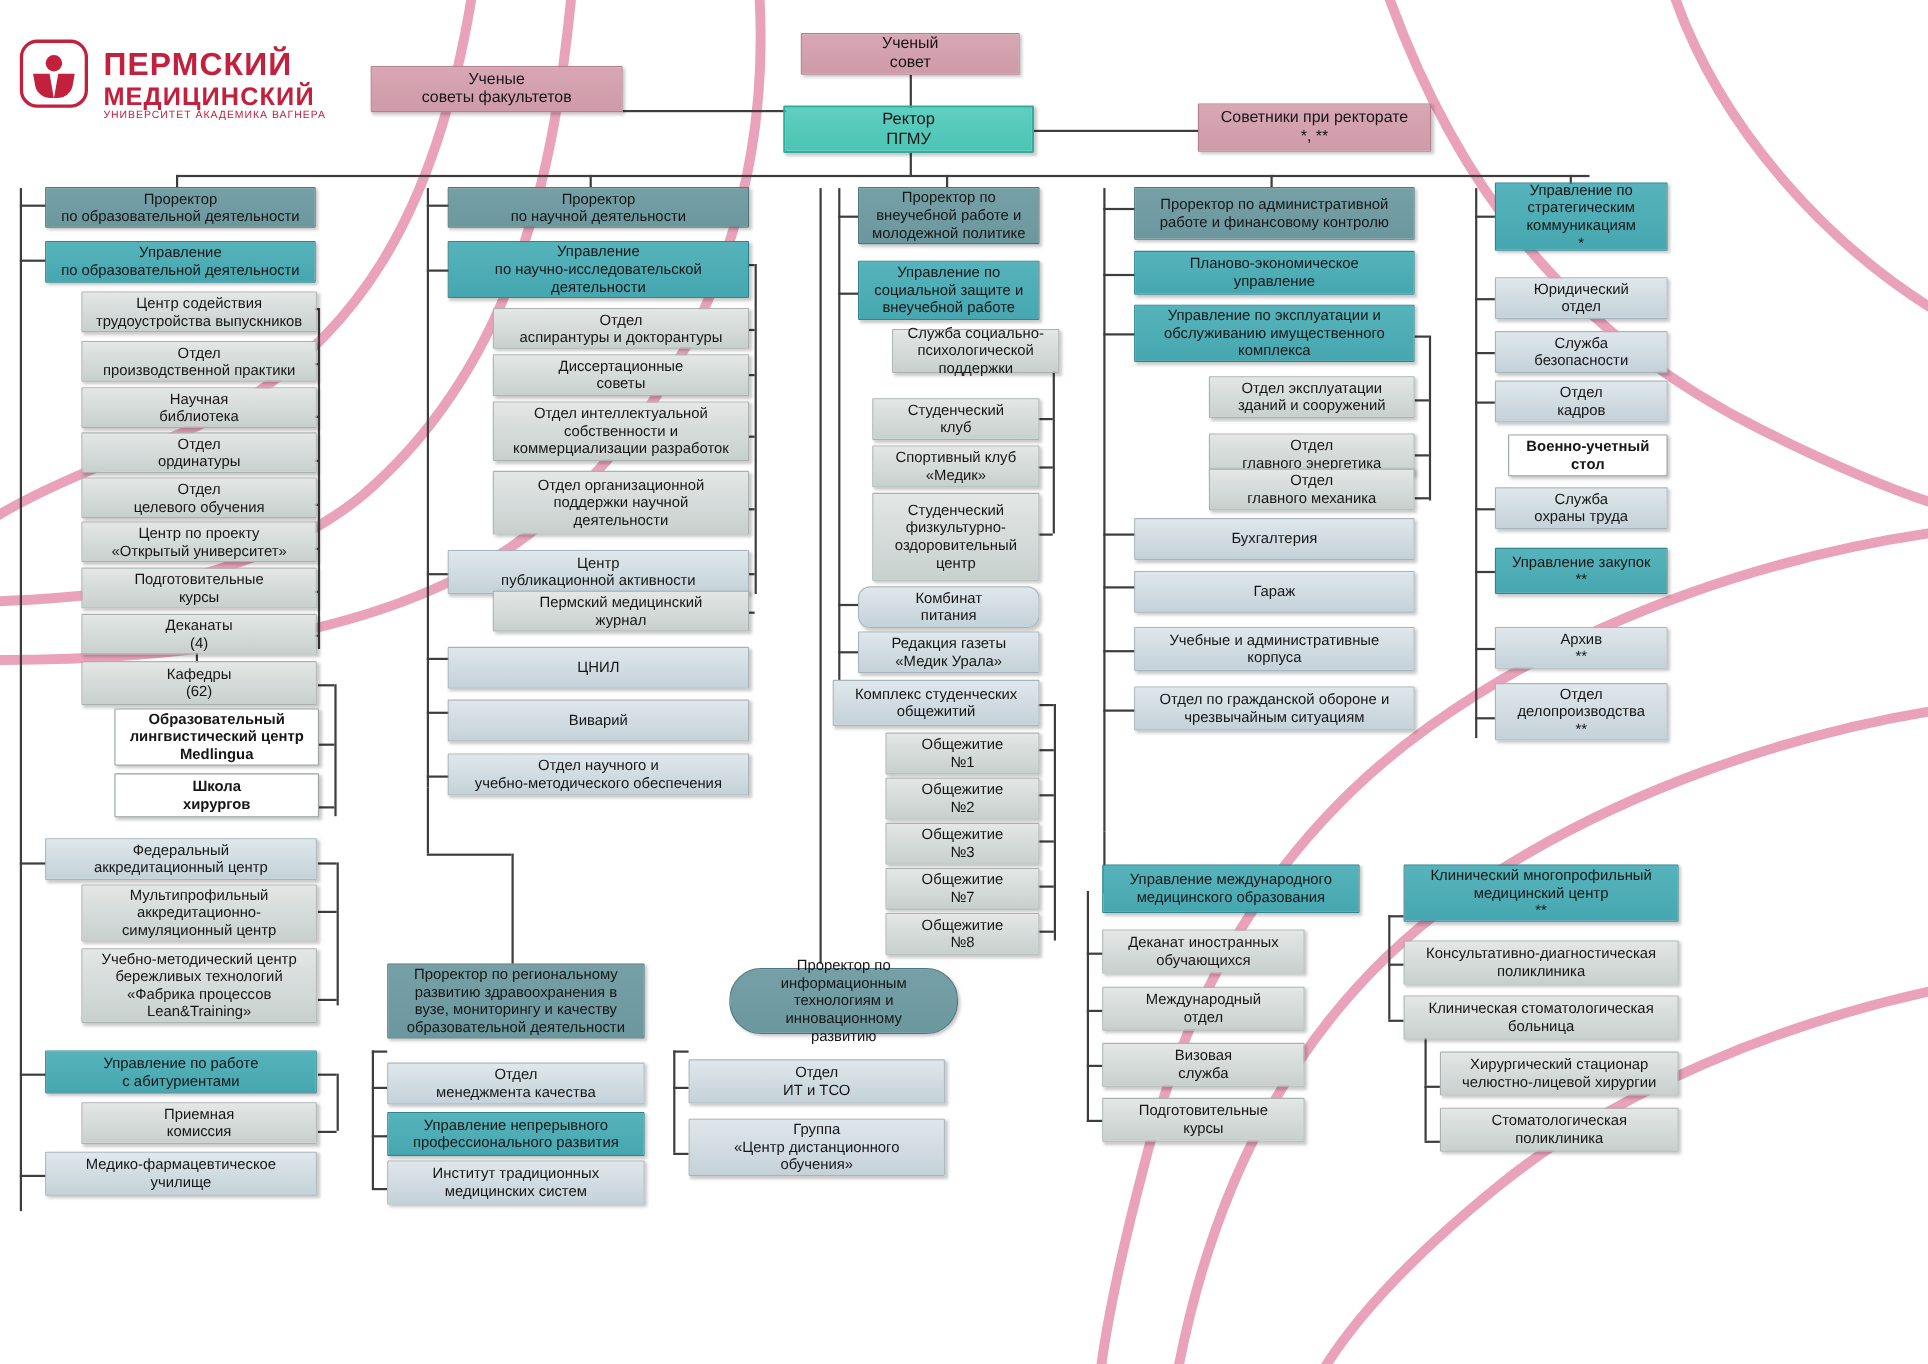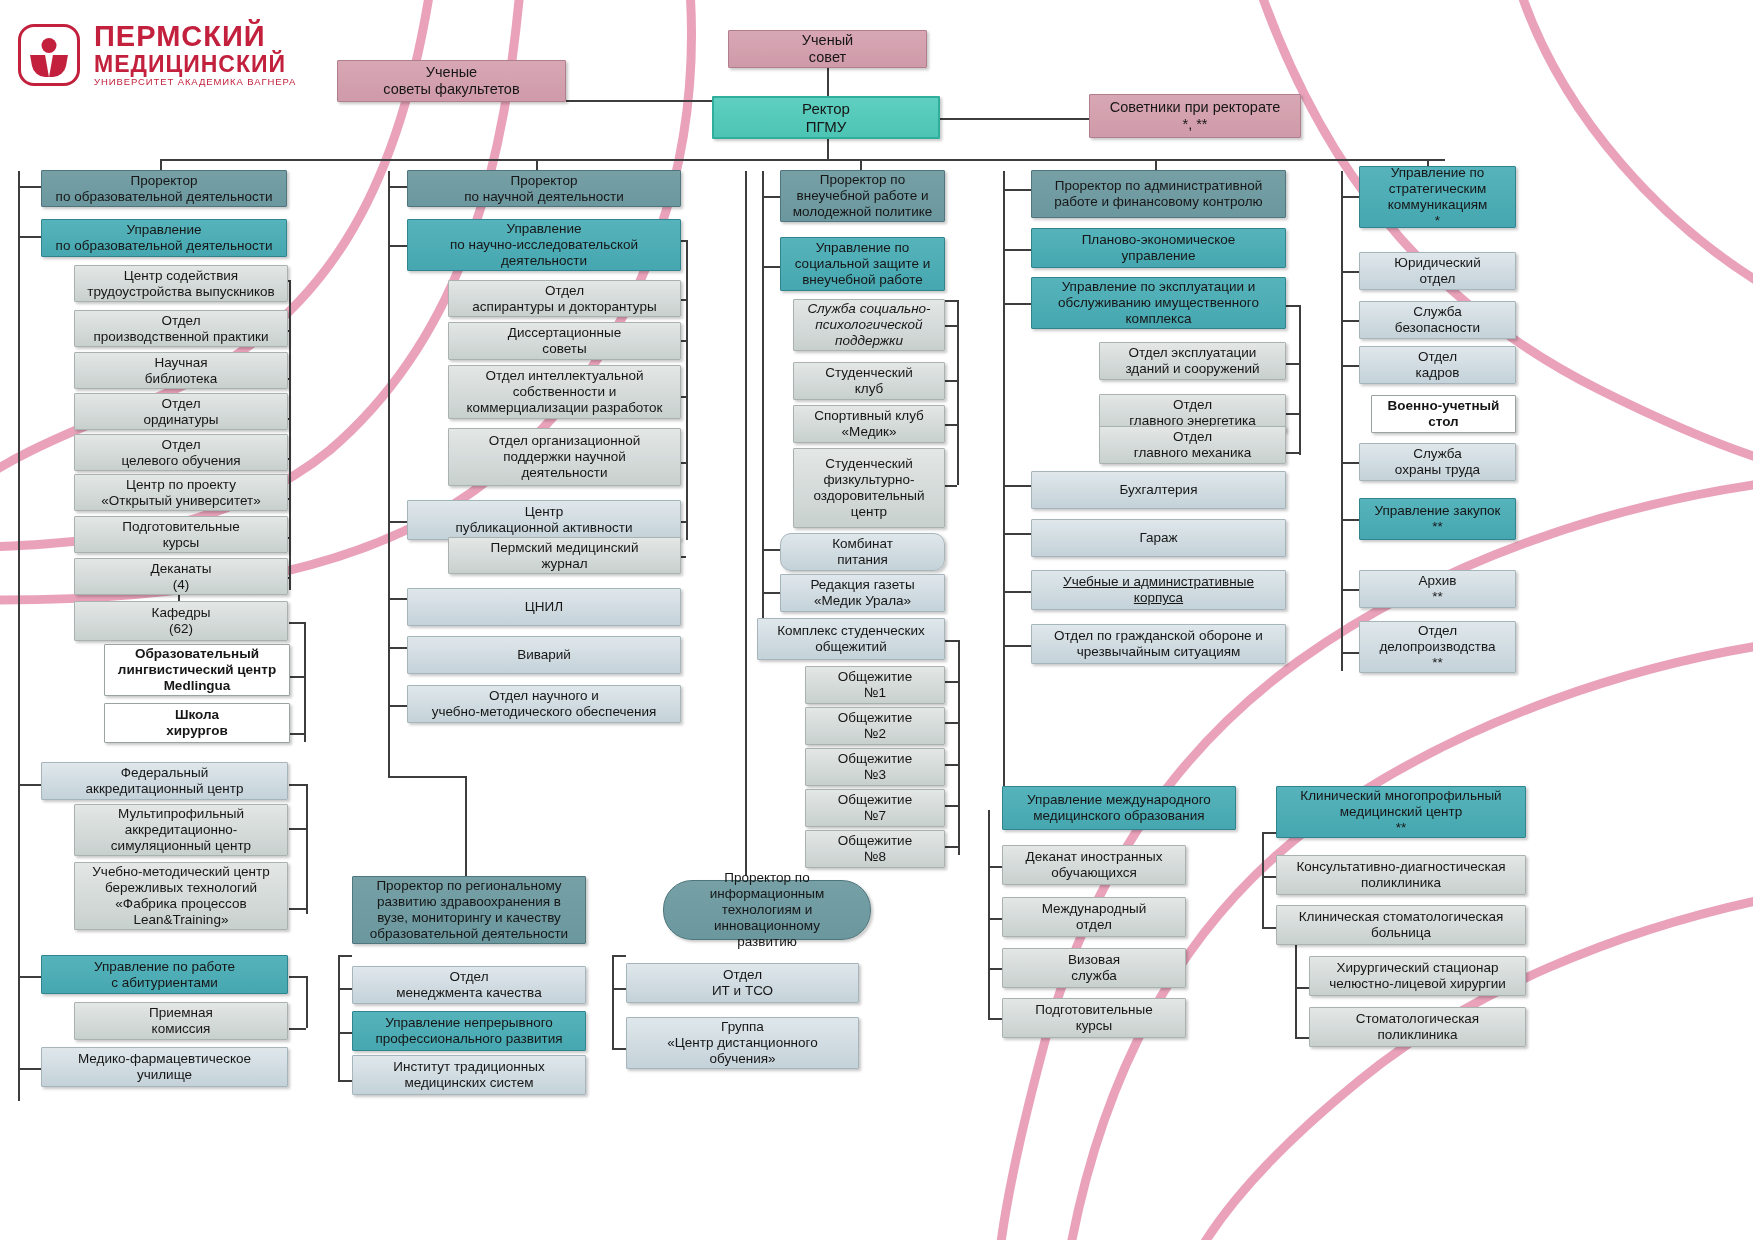--- a/index.html
+++ b/index.html
@@ -73,21 +73,21 @@
   .ln{position:absolute;background:#3d3d3d;z-index:3;}
   .ln.h{height:2px;}
   .ln.v{width:2px;}
 
   
   #logo{position:absolute;left:18px;top:22px;z-index:8;display:flex;align-items:center;gap:14px;}
   #logo .mark{width:62px;height:62px;border:3px solid #c2203c;border-radius:16px;position:relative;box-sizing:border-box;}
   #logo .mark .head{position:absolute;left:50%;top:11px;transform:translateX(-50%);width:15px;height:15px;border-radius:50%;background:#c2203c;}
   #logo .mark .l1{position:absolute;left:11px;top:28px;width:15px;height:22px;background:#c2203c;border-radius:0 0 0 11px;transform:skewX(10deg);}
   #logo .mark .l2{position:absolute;right:11px;top:28px;width:15px;height:22px;background:#c2203c;border-radius:0 0 11px 0;transform:skewX(-10deg);}
-  #logo .words{display:flex;flex-direction:column;}
+  #logo .words{display:flex;flex-direction:column;margin-top:23px;}
   #logo .w1{color:#c2203c;font-size:29px;font-weight:bold;letter-spacing:1px;line-height:1.02;}
   #logo .w2{color:#c2203c;font-size:23px;font-weight:bold;letter-spacing:1px;line-height:1.05;}
   #logo .w3{color:#c2203c;font-size:9.5px;font-weight:normal;letter-spacing:0.9px;line-height:1.3;}
 </style>
 </head>
 <body>
 
 <div id="root">
 
   <svg id="ribbons" viewBox="0 0 1753 1240" preserveAspectRatio="none">
@@ -349,21 +349,21 @@
   <div class="node bluegrey" style="left:626px;top:1017px;width:233px;height:52px;">Группа
 «Центр дистанционного
 обучения»</div>
 
   <div class="node slate" style="left:780px;top:170px;width:165px;height:52px;">Проректор по
 внеучебной работе и
 молодежной политике</div>
   <div class="node teal" style="left:780px;top:237px;width:165px;height:54px;">Управление по
 социальной защите и
 внеучебной работе</div>
-  <div class="node grey" style="left:793px;top:299px;width:152px;height:52px;font-style:italic;">Служба социально-
+  <div class="node grey" style="left:811px;top:299px;width:152px;height:40px;">Служба социально-
 психологической
 поддержки</div>
   <div class="node grey" style="left:793px;top:362px;width:152px;height:38px;">Студенческий
 клуб</div>
   <div class="node grey" style="left:793px;top:405px;width:152px;height:38px;">Спортивный клуб
 «Медик»</div>
   <div class="node grey" style="left:793px;top:448px;width:152px;height:80px;">Студенческий
 физкультурно-
 оздоровительный
 центр</div>
@@ -392,21 +392,21 @@
 обслуживанию имущественного
 комплекса</div>
   <div class="node grey" style="left:1099px;top:342px;width:187px;height:38px;">Отдел эксплуатации
 зданий и сооружений</div>
   <div class="node grey" style="left:1099px;top:394px;width:187px;height:38px;">Отдел
 главного энергетика</div>
   <div class="node grey" style="left:1099px;top:426px;width:187px;height:38px;">Отдел
 главного механика</div>
   <div class="node bluegrey" style="left:1031px;top:471px;width:255px;height:38px;">Бухгалтерия</div>
   <div class="node bluegrey" style="left:1031px;top:519px;width:255px;height:38px;">Гараж</div>
-  <div class="node bluegrey" style="left:1031px;top:570px;width:255px;height:40px;text-decoration:underline;">Учебные и административные
+  <div class="node bluegrey" style="left:1031px;top:570px;width:255px;height:40px;">Учебные и административные
 корпуса</div>
   <div class="node bluegrey" style="left:1031px;top:624px;width:255px;height:40px;">Отдел по гражданской обороне и
 чрезвычайным ситуациям</div>
 
   <div class="node teal" style="left:1359px;top:166px;width:157px;height:62px;">Управление по
 стратегическим
 коммуникациям
 *</div>
   <div class="node bluegrey" style="left:1359px;top:252px;width:157px;height:38px;">Юридический
 отдел</div>

